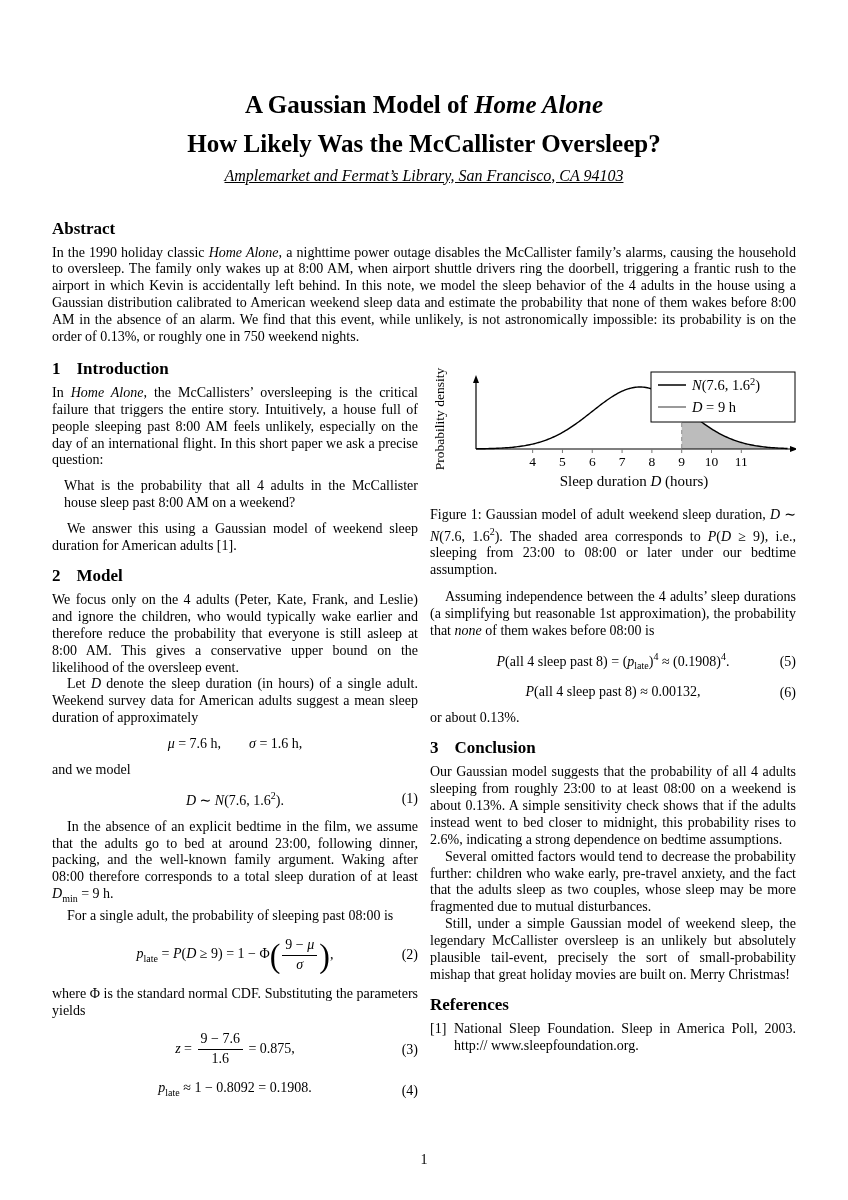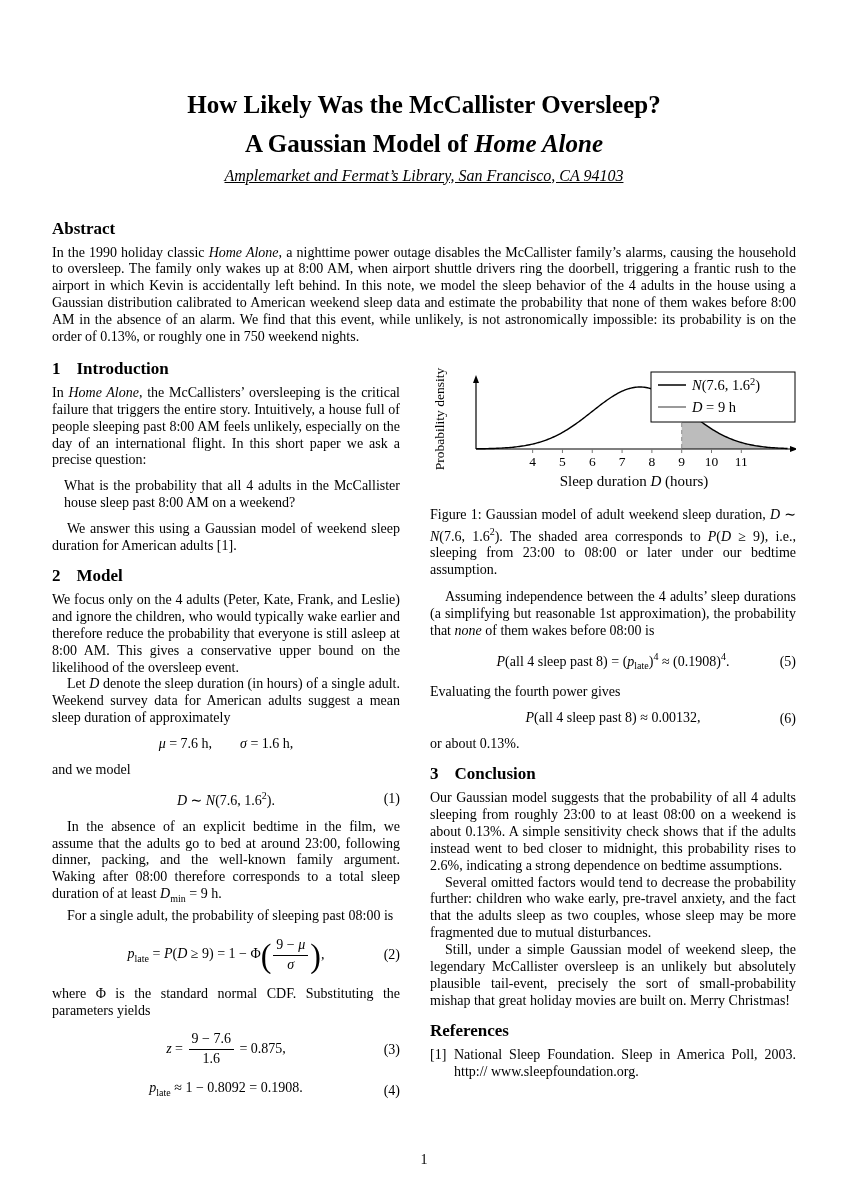--- a/index.html
+++ b/index.html
@@ -17,21 +17,21 @@
   .author-line { font-size:16px; margin-top:22px; }
   .affil-line  { font-size:16px; font-style:italic; margin-top:3px;text-decoration:underline; }
 
   
   .abstract-block { margin-top:34px; }
   h2.sec { font-size:17px; font-weight:bold; }
   .abstract-block h2 { margin-bottom:6px; }
   .abstract-body { font-size:14px; line-height:16.9px; text-align:justify; margin-top:4px; }
 
   
-  .columns { display:flex; gap:30px; margin-top:15px; }
+  .columns { display:flex; gap:12px; margin-top:15px; }
   .col { width:366px; font-size:14px; line-height:16.9px; }
   .col p { text-align:justify; }
   .indent { text-indent:15px; }
   h2.sec.numbered { margin:13px 0 7px 0; }
   h2.sec .sec-no { margin-right:16px; }
   .first-heading { margin-top:0 !important; }
 
   .pull-quote { margin:9px 0 9px 12px; text-align:justify; }
 
   
@@ -60,22 +60,22 @@
 
   .page-number { position:absolute; left:0; right:0; bottom:32px; text-align:center; font-size:14px; }
 </style>
 </head>
 <body>
 
 <div class="page">
 
   <div class="title-block">
     <div class="paper-title">
+      <div><span>A Gaussian Model of </span><i>Home Alone</i></div>
       <div>How Likely Was the McCallister Oversleep?</div>
-      <div><span>A Gaussian Model of </span><i>Home Alone</i></div>
     </div>
     <div class="affil-line">Amplemarket and Fermat’s Library, San Francisco, CA 94103</div>
   </div>
 
   <div class="abstract-block">
     <h2 class="sec">Abstract</h2>
     <div class="abstract-body"><span>In the 1990 holiday classic </span><i>Home Alone</i><span>, a nighttime power outage disables the McCallister family’s alarms, causing the household to oversleep. The family only wakes up at 8:00 AM, when airport shuttle drivers ring the doorbell, triggering a frantic rush to the airport in which Kevin is accidentally left behind. In this note, we model the sleep behavior of the 4 adults in the house using a Gaussian distribution calibrated to American weekend sleep data and estimate the probability that none of them wakes before 8:00 AM in the absence of an alarm. We find that this event, while unlikely, is not astronomically impossible: its probability is on the order of 0.13%, or roughly one in 750 weekend nights.</span></div>
   </div>
 
   <div class="columns">
@@ -171,21 +171,20 @@
         <div class="figure-caption"><span>Figure 1: Gaussian model of adult weekend sleep duration, </span><i>D</i><span> ∼ </span><i>N</i><span>(7.6, 1.6</span><sup>2</sup><span>). The shaded area corresponds to </span><i>P</i><span>(</span><i>D</i><span> ≥ 9), i.e., sleeping from 23:00 to 08:00 or later under our bedtime assumption.</span></div>
       </div>
 
       <p class="indent"><span>Assuming independence between the 4 adults’ sleep durations (a simplifying but reasonable 1st approximation), the probability that </span><i>none</i><span> of them wakes before 08:00 is</span></p>
 
       <div class="eq">
         <span class="eq-body"><i>P</i><span>(all 4 sleep past 8) = (</span><i>p</i><sub>late</sub><span>)</span><sup>4</sup><span> ≈ (0.1908)</span><sup>4</sup><span>.</span></span>
         <span class="eq-no">(5)</span>
       </div>
 
-      <p><span>Evaluating the fourth power gives</span></p>
 
       <div class="eq">
         <span class="eq-body"><i>P</i><span>(all 4 sleep past 8) ≈ 0.00132,</span></span>
         <span class="eq-no">(6)</span>
       </div>
 
       <p><span>or about 0.13%.</span></p>
 
       <h2 class="sec numbered">
         <span class="sec-no">3</span><span>Conclusion</span>

